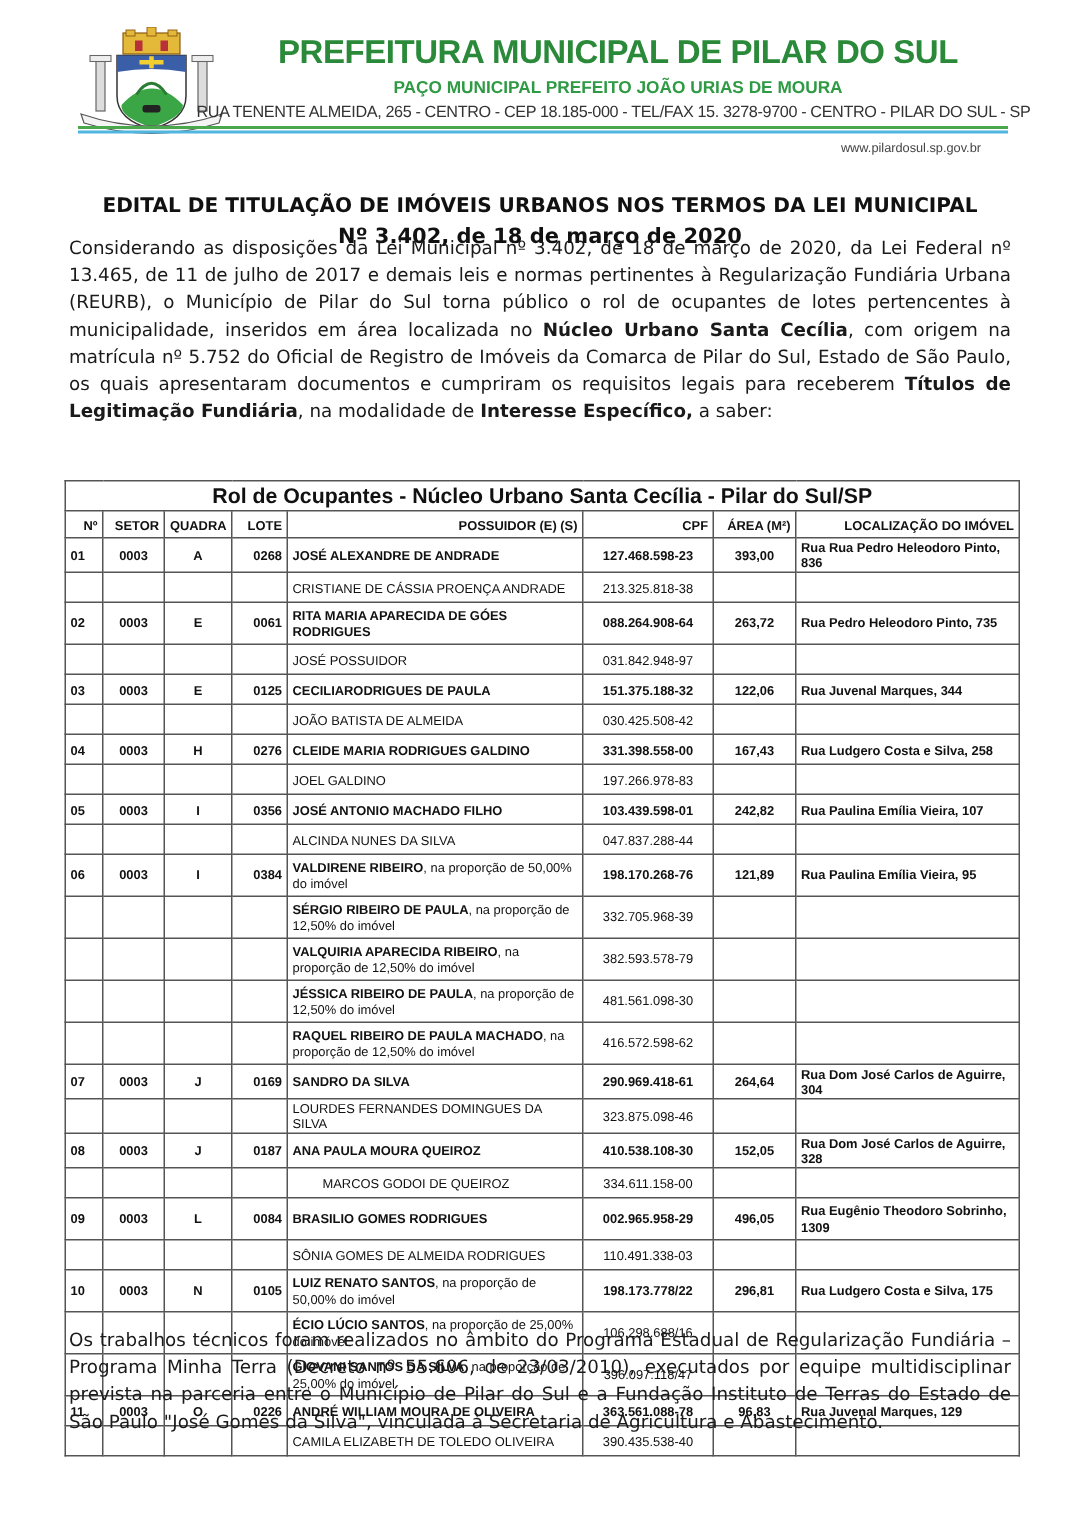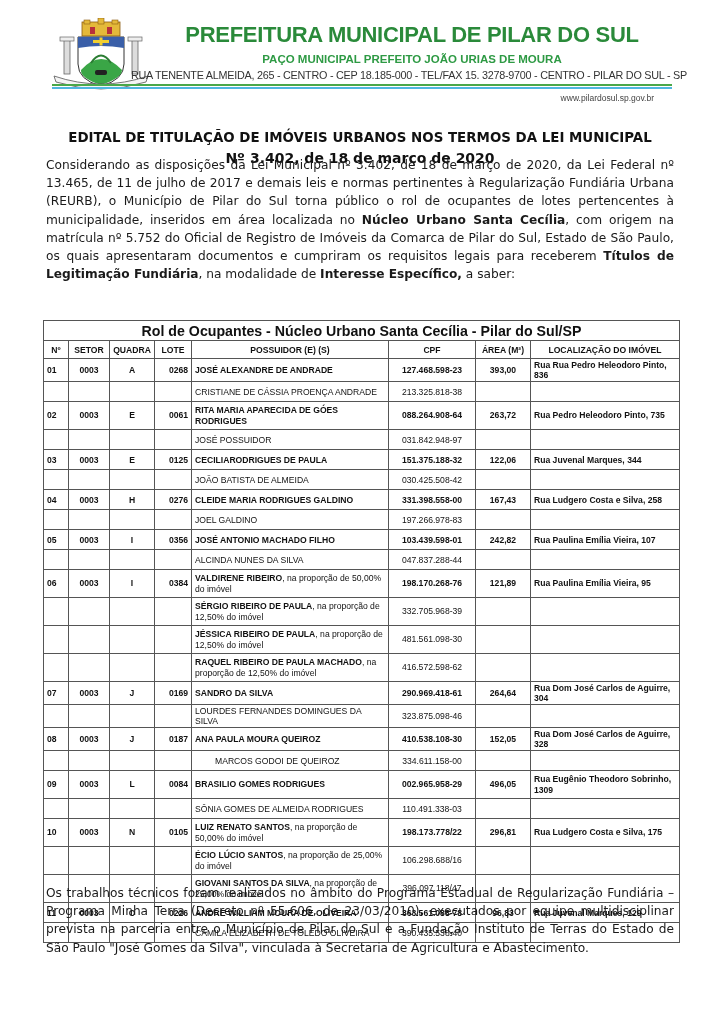--- a/index.html
+++ b/index.html
@@ -18,21 +18,21 @@
 
   .para { position: absolute; left: 46px; width: 628px; font-family: "DejaVu Sans", sans-serif; font-size: 12.2px; line-height: 18.2px; text-align: justify; color: #1a1a1a; }
   .para b { font-weight: bold; }
   .p1 { top: 156px; }
   .p2 { top: 884px; }
 
   table.rol { position: absolute; left: 43px; top: 320px; width: 637px; border-collapse: collapse; font-family: "Liberation Sans", sans-serif; font-size: 8.6px; color: #111; }
   table.rol td, table.rol th { border: 1px solid #555; padding: 1px 3px; vertical-align: middle; }
   table.rol th { font-weight: bold; font-size: 8.6px; }
   table.rol .cap { font-size: 14.2px; font-weight: bold; text-align: center; height: 19px; padding: 0; font-family: "Liberation Sans", sans-serif; }
-  table.rol tr.head th { height: 15px; text-align: center; }
+  table.rol tr.head th { height: 15px; text-align: right; }
   table.rol tr.prim td { font-weight: bold; }
   table.rol td.c { text-align: center; }
   table.rol td.r { text-align: right; }
   table.rol tr.r1 td { height: 17px; }
   table.rol tr.r2 td { height: 25px; line-height: 11px; }
   table.rol td.loc { font-weight: bold; }
   table.rol td.cpf { text-align: center; }
   table.rol tr.sec td { font-weight: normal; }
   .w-no{width:18px}.w-set{width:34px}.w-q{width:38px}.w-l{width:30px}.w-p{width:190px}.w-cpf{width:80px}.w-a{width:48px}
 </style>
@@ -214,20 +214,30 @@
         <td><span style="font-weight: bold;">SÉRGIO RIBEIRO DE PAULA</span><span style="font-weight: normal;">, na proporção de 12,50% do imóvel</span></td>
         <td class="cpf" style="font-weight: normal;">332.705.968-39</td>
         <td class="c"></td>
         <td class="loc"></td>
       </tr>
       <tr class="sec r2">
         <td></td>
         <td class="c"></td>
         <td class="c"></td>
         <td class="r"></td>
+        <td><span style="font-weight: bold;">VALQUIRIA APARECIDA RIBEIRO</span><span style="font-weight: normal;">, na proporção de 12,50% do imóvel</span></td>
+        <td class="cpf" style="font-weight: normal;">382.593.578-79</td>
+        <td class="c"></td>
+        <td class="loc"></td>
+      </tr>
+      <tr class="sec r2">
+        <td></td>
+        <td class="c"></td>
+        <td class="c"></td>
+        <td class="r"></td>
         <td><span style="font-weight: bold;">JÉSSICA RIBEIRO DE PAULA</span><span style="font-weight: normal;">, na proporção de 12,50% do imóvel</span></td>
         <td class="cpf" style="font-weight: normal;">481.561.098-30</td>
         <td class="c"></td>
         <td class="loc"></td>
       </tr>
       <tr class="sec r2">
         <td></td>
         <td class="c"></td>
         <td class="c"></td>
         <td class="r"></td>

